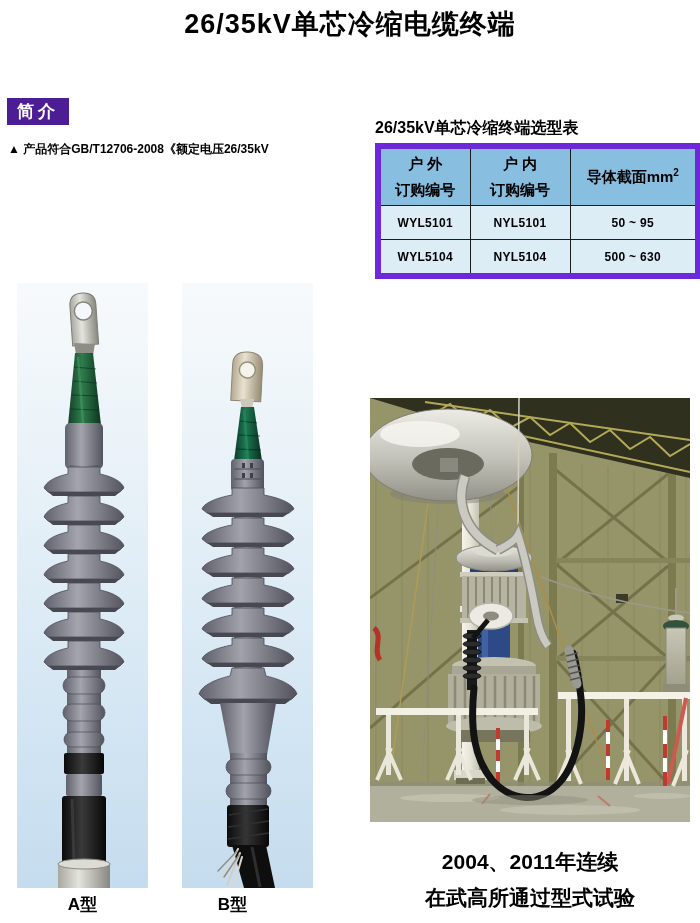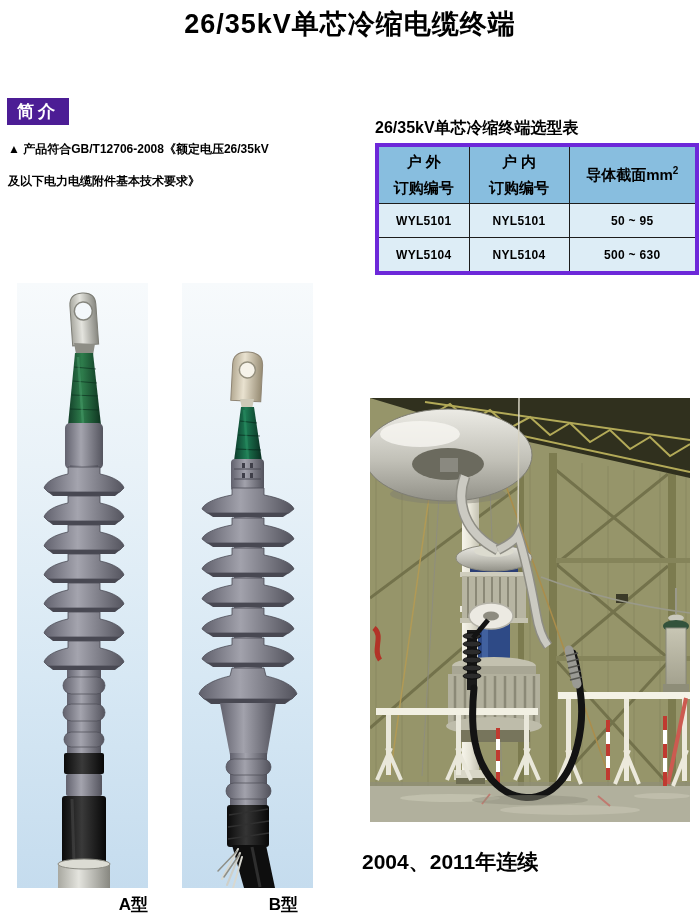--- a/index.html
+++ b/index.html
@@ -7,51 +7,50 @@
         font-family:"Liberation Sans","DejaVu Sans",sans-serif;color:#000;}
   .page-title{position:absolute;top:6px;left:0;width:700px;margin:0;text-align:center;
         font-size:27px;font-weight:bold;letter-spacing:1px;}
   .intro-heading{position:absolute;left:7px;top:98px;width:62px;height:27px;background:#4c1d95;
         color:#fff;font-size:17px;font-weight:bold;text-align:center;line-height:27px;letter-spacing:4px;}
   .intro-lines{position:absolute;left:8px;top:133px;width:360px;}
   .intro-line{height:32px;line-height:32px;font-size:12px;font-weight:bold;white-space:nowrap;}
   .table-title{position:absolute;left:375px;top:112px;width:320px;text-align:left;
         font-size:16px;font-weight:bold;margin-top:6px;}
   .sel-table{position:absolute;left:375px;top:143px;width:320px;border-collapse:collapse;
-        table-layout:fixed;border:4px solid #6d28d9;padding-left:32px;}
+        table-layout:fixed;border:6px solid #6d28d9;padding-left:32px;}
   .sel-table th,.sel-table td{border:1.5px solid #1c1c1c;text-align:center;font-weight:bold;padding:0;}
   .sel-table thead th{background:#88bedf;height:56px;font-size:15px;}
   .sel-table thead th div{line-height:1.75;}
   .sel-table tbody td{background:#ddedf6;height:33px;font-size:12px;letter-spacing:0.3px;}
   .sel-table sup{font-size:10px;vertical-align:super;}
   .panel{position:absolute;top:283px;width:131px;height:605px;
         background:linear-gradient(180deg,#f7fafc 0%,#e9f2f8 30%,#d7e8f4 65%,#c5dcee 100%);}
   .panel-a{left:17px;}
   .panel-b{left:182px;}
-  .type-label{position:absolute;top:893px;width:131px;text-align:right;font-size:17px;font-weight:bold;}
+  .type-label{position:absolute;top:893px;width:131px;text-align:center;font-size:17px;font-weight:bold;}
   .label-a{left:17px;}
   .label-b{left:167px;}
   .photo{position:absolute;left:370px;top:398px;width:320px;height:424px;}
-  .caption{position:absolute;left:362px;width:336px;text-align:left;font-size:21px;font-weight:bold;}
+  .caption{position:absolute;left:362px;width:336px;text-align:center;font-size:21px;font-weight:bold;}
   .caption-1{top:848px;}
   .caption-2{top:884px;}
   svg{display:block;}
 </style>
 </head>
 <body>
 
 <div class="page">
 
   <h1 class="page-title">26/35kV单芯冷缩电缆终端</h1>
 
   <div class="intro-heading">简介</div>
 
   <div class="intro-lines">
     <div class="intro-line">▲ 产品符合GB/T12706-2008《额定电压26/35kV</div>
-    <div class="intro-line">及以下电力电缆附件基本技术要求》</div>
   </div>
 
   <div class="table-title">26/35kV单芯冷缩终端选型表</div>
 
   <table class="sel-table">
     <colgroup>
         <col style="width:92px">
         <col style="width:100px">
         <col style="width:128px">
       </colgroup>
@@ -406,14 +405,15 @@
         <path d="M306 216 L306 190" stroke="#9a998a" stroke-width="2" fill="none"></path>
         <ellipse cx="306" cy="220" rx="8" ry="3.5" fill="#c9c8bd"></ellipse>
         <ellipse cx="306" cy="228" rx="13" ry="6" fill="#33523b"></ellipse>
         <rect x="296" y="230" width="20" height="58" fill="url(#phMet)" stroke="#8a8a7e" stroke-width="1"></rect>
         <rect x="293" y="286" width="26" height="8" fill="#8e8d78"></rect>
       </g>
     </svg>
   </div>
 
   <div class="caption caption-1">2004、2011年连续</div>
+  <div class="caption caption-2">在武高所通过型式试验</div>
 
 </div>
 
 </body></html>

